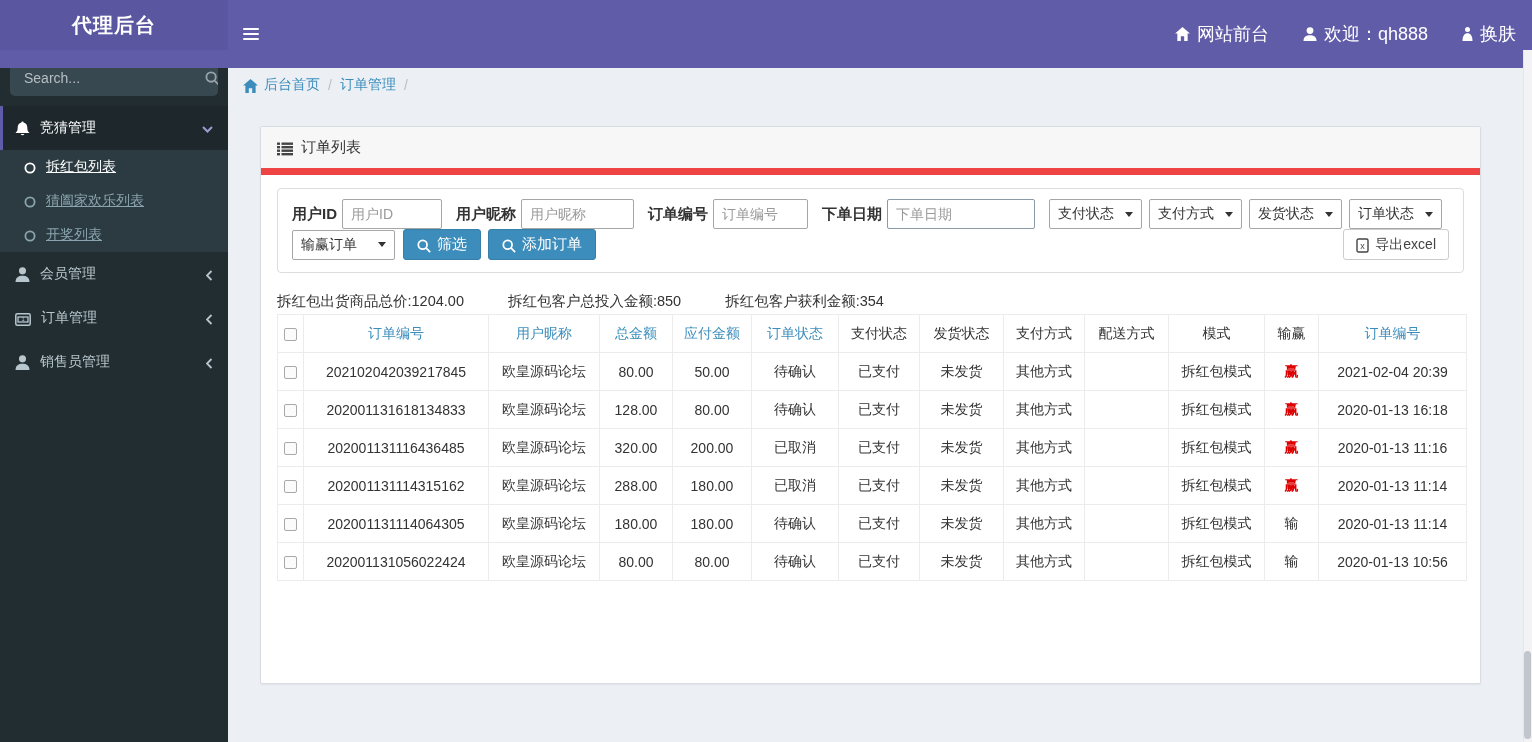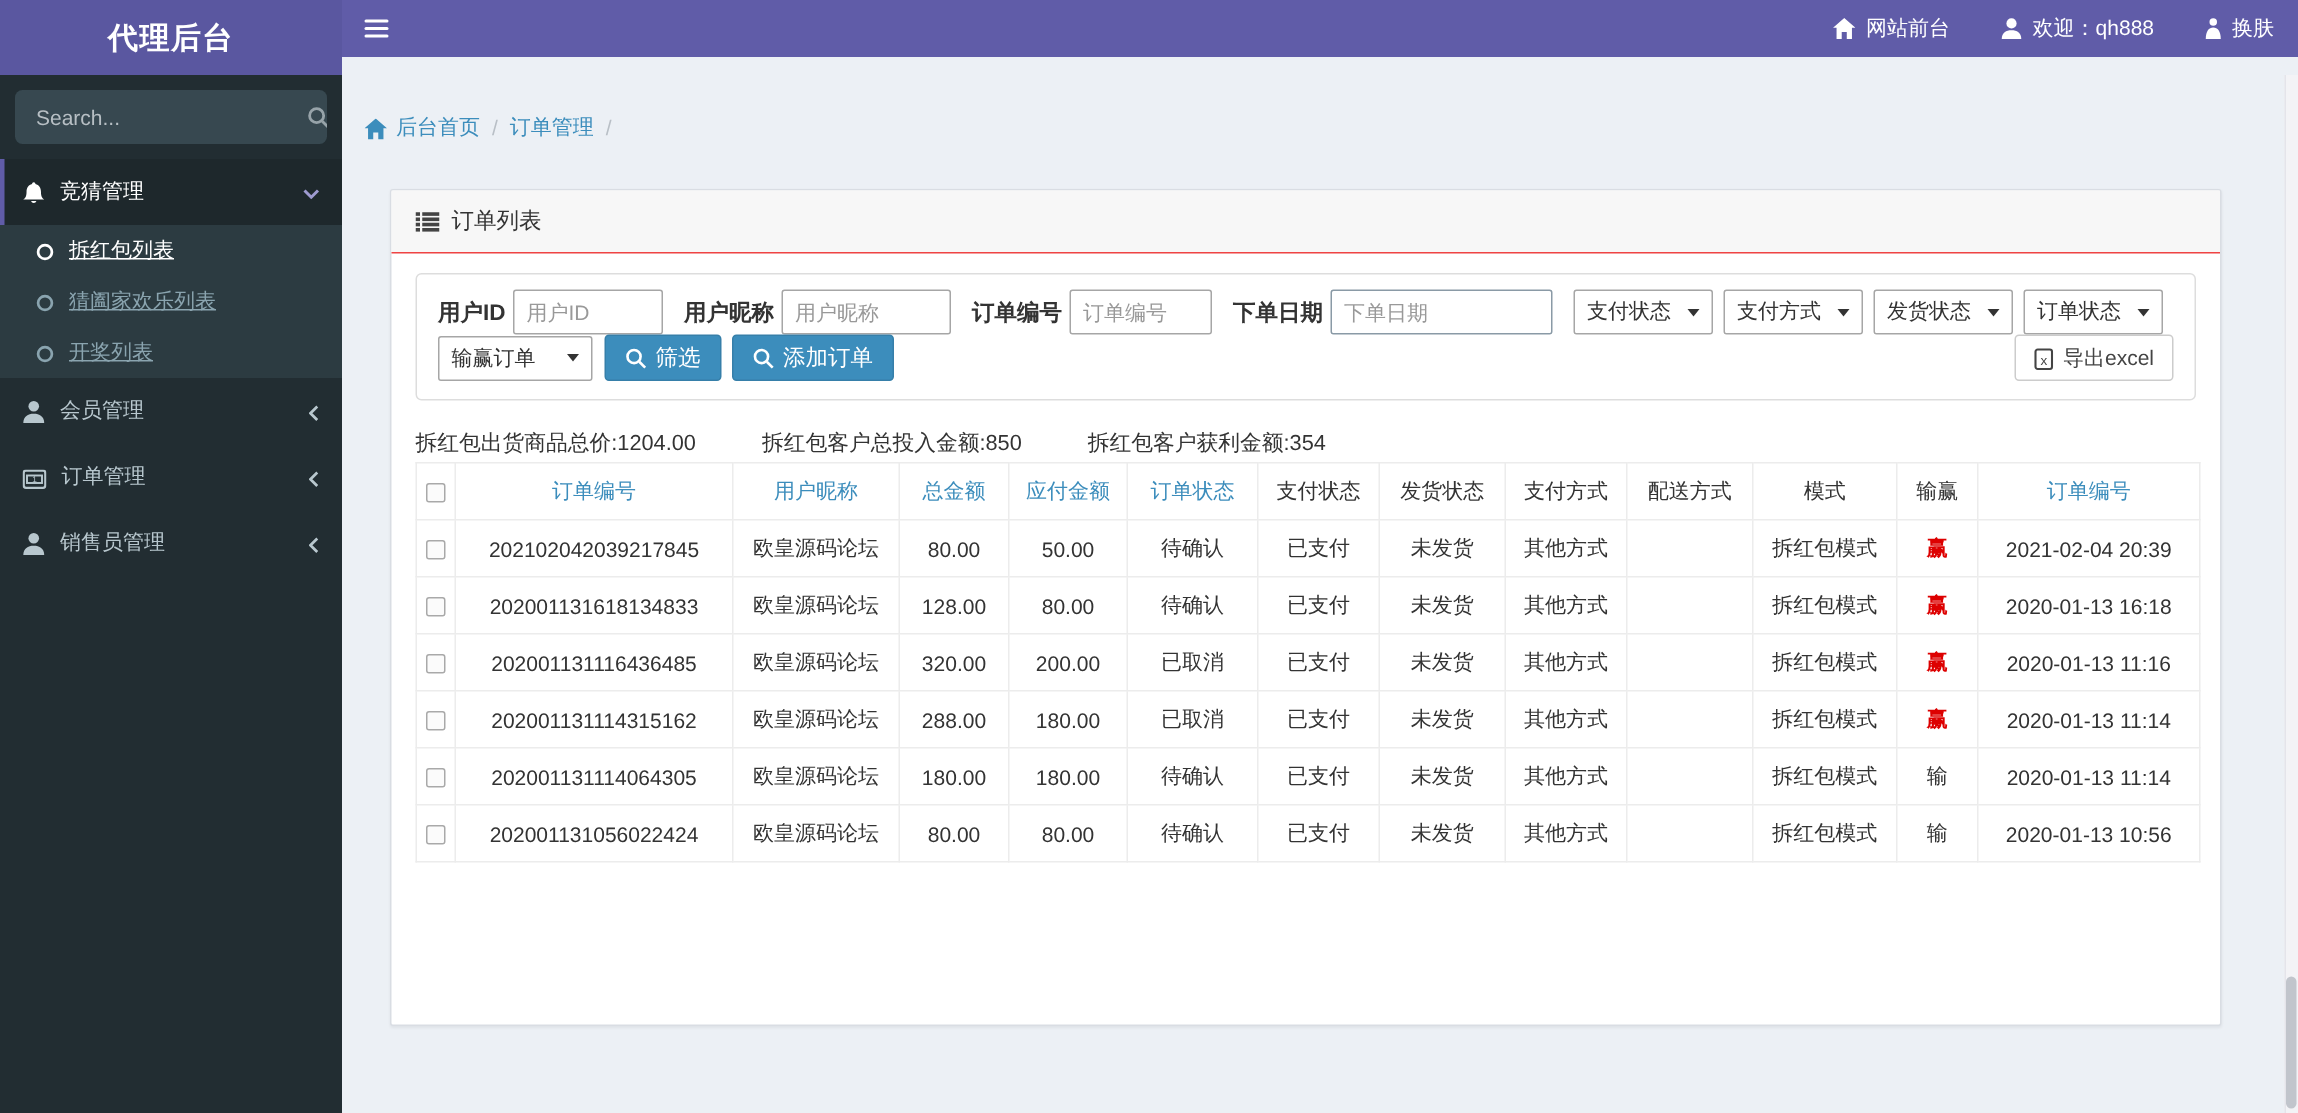--- a/index.html
+++ b/index.html
@@ -1,26 +1,26 @@
 <!DOCTYPE html>
 <html><head>
 <meta charset="utf-8">
 <style>
   * { margin:0; padding:0; box-sizing:border-box; }
   html,body { width:1532px; height:742px; overflow:hidden; }
   body { font-family:"Liberation Sans","DejaVu Sans",sans-serif; background:#ecf0f5; position:relative; font-size:14px; color:#333; }
 
   
-  .navbar { position:absolute; top:0; left:0; width:1532px; height:38px; background:#605ca8; display:flex; z-index:30; }
+  .navbar { position:absolute; top:0; left:0; width:1532px; height:68px; background:#605ca8; display:flex; z-index:30; }
   .logo { width:228px; height:50px; background:#5a57a0; color:#fff; font-size:20px; font-weight:bold; display:flex; align-items:center; justify-content:center; letter-spacing:1px; cursor:pointer; }
   .nav-rest { flex:1; display:flex; align-items:center; justify-content:space-between; }
   .hamburger { width:46px; height:50px; display:flex; flex-direction:column; align-items:center; justify-content:center; gap:3px; cursor:pointer; }
   .hamburger span { display:block; width:16px; height:2px; background:#fff; border-radius:1px; }
   .nav-right { display:flex; align-items:center; gap:34px; padding-right:16px; color:#fff; }
-  .nav-link { display:flex; align-items:center; gap:7px; color:#fff; text-decoration:none; font-size:14px; cursor:pointer; }
+  .nav-link { display:flex; align-items:center; gap:7px; color:#fff; text-decoration:none; font-size:18px; cursor:pointer; }
   .nav-link svg { display:block; }
 
   
   .sidebar { position:absolute; top:50px; left:0; width:228px; height:692px; background:#222d32; z-index:20; }
   .side-search { margin:10px; height:36px; background:#374850; border-radius:5px; display:flex; align-items:center; overflow:hidden; }
   .side-search input { flex:1; background:transparent; border:none; outline:none; color:#ccc; font-size:14px; padding:0 0 0 14px; font-family:inherit; }
   .side-search input::placeholder { color:#b7bfc4; }
   .side-search .sbtn { width:38px; height:36px; background:transparent; border:none; display:flex; align-items:center; justify-content:center; cursor:pointer; }
   .menu { list-style:none; margin-top:4px; }
   .menu-item { position:relative; display:flex; align-items:center; gap:10px; padding:13px 15px; color:#b8c7ce; font-size:14px; cursor:pointer; }
@@ -31,21 +31,21 @@
   .submenu-item { display:flex; align-items:center; gap:10px; padding:8px 15px 8px 24px; color:#8aa4af; font-size:14px; cursor:pointer;text-decoration:underline; }
   .submenu-item.active { color:#fff; }
 
   
   .content { position:absolute; top:62px; left:228px; width:1304px; height:564px; background:#ecf0f5; }
   .breadcrumb { display:flex; align-items:center; gap:8px; padding:14px 15px 10px 15px; font-size:14px; }
   .breadcrumb a { color:#3c8dbc; text-decoration:none; display:flex; align-items:center; gap:6px; cursor:pointer; }
   .breadcrumb .sep { color:#b9bfc6; }
 
   .box { margin:22px 51px 0 32px; background:#fff; border:1px solid #d9dde3; border-radius:2px; box-shadow:0 1px 2px rgba(0,0,0,0.06); min-height:558px; }
-  .box-header { background:#f7f7f7; border-bottom:1px solid #ef4444; padding:11px 16px; display:flex; align-items:center; gap:8px; font-size:15px; color:#333; }
+  .box-header { background:#f7f7f7; border-bottom:7px solid #ef4444; padding:11px 16px; display:flex; align-items:center; gap:8px; font-size:15px; color:#333; }
   .box-body { padding:13px 16px 40px 16px; }
 
   
   .well { border:1px solid #ddd; border-radius:4px; background:#fff; padding:10px 14px 12px 14px; }
   .filter-row { display:flex; align-items:center; flex-wrap:nowrap; }
   .filter-row + .filter-row { margin-top:0; }
   .f-label { font-weight:bold; font-size:15px; color:#333; margin-right:5px; white-space:nowrap; }
   .f-input { height:30px; border:1px solid #a6a6a6; border-radius:2px; padding:0 8px; font-size:14px; color:#333; font-family:inherit; outline:none; margin-right:14px; }
   .f-input::placeholder { color:#999; }
   .w-userid { width:100px; }

